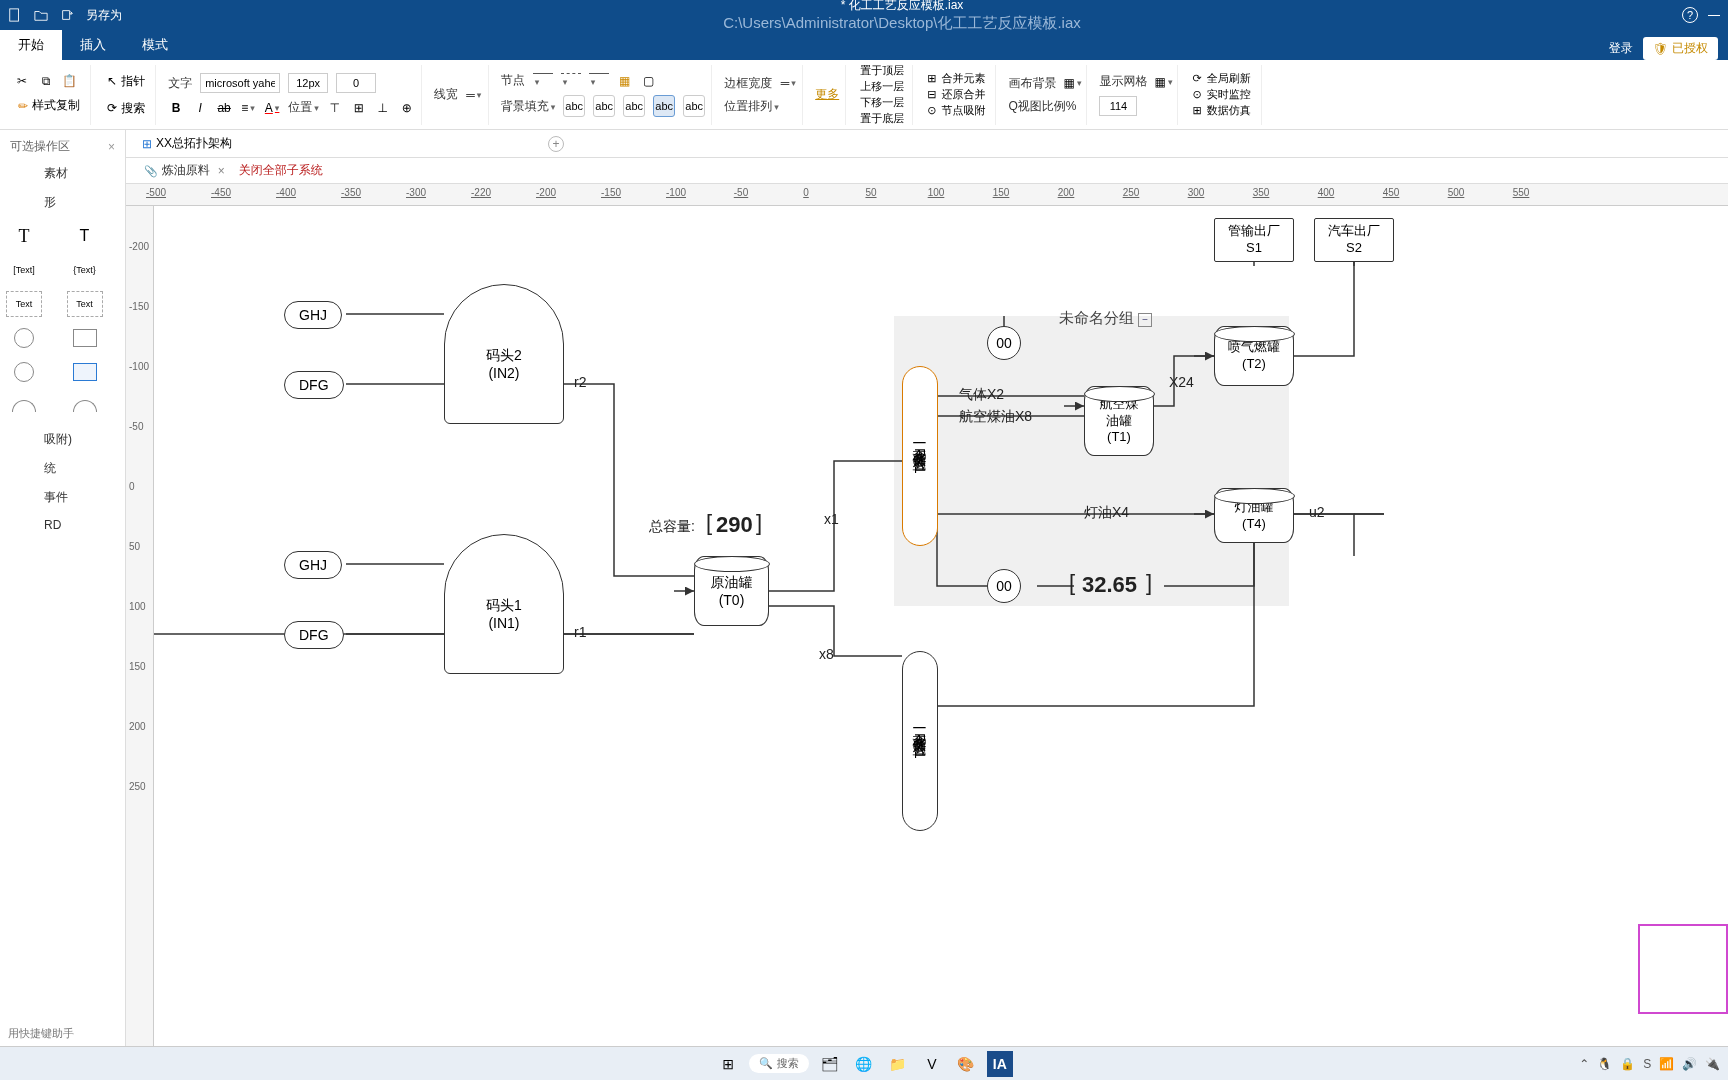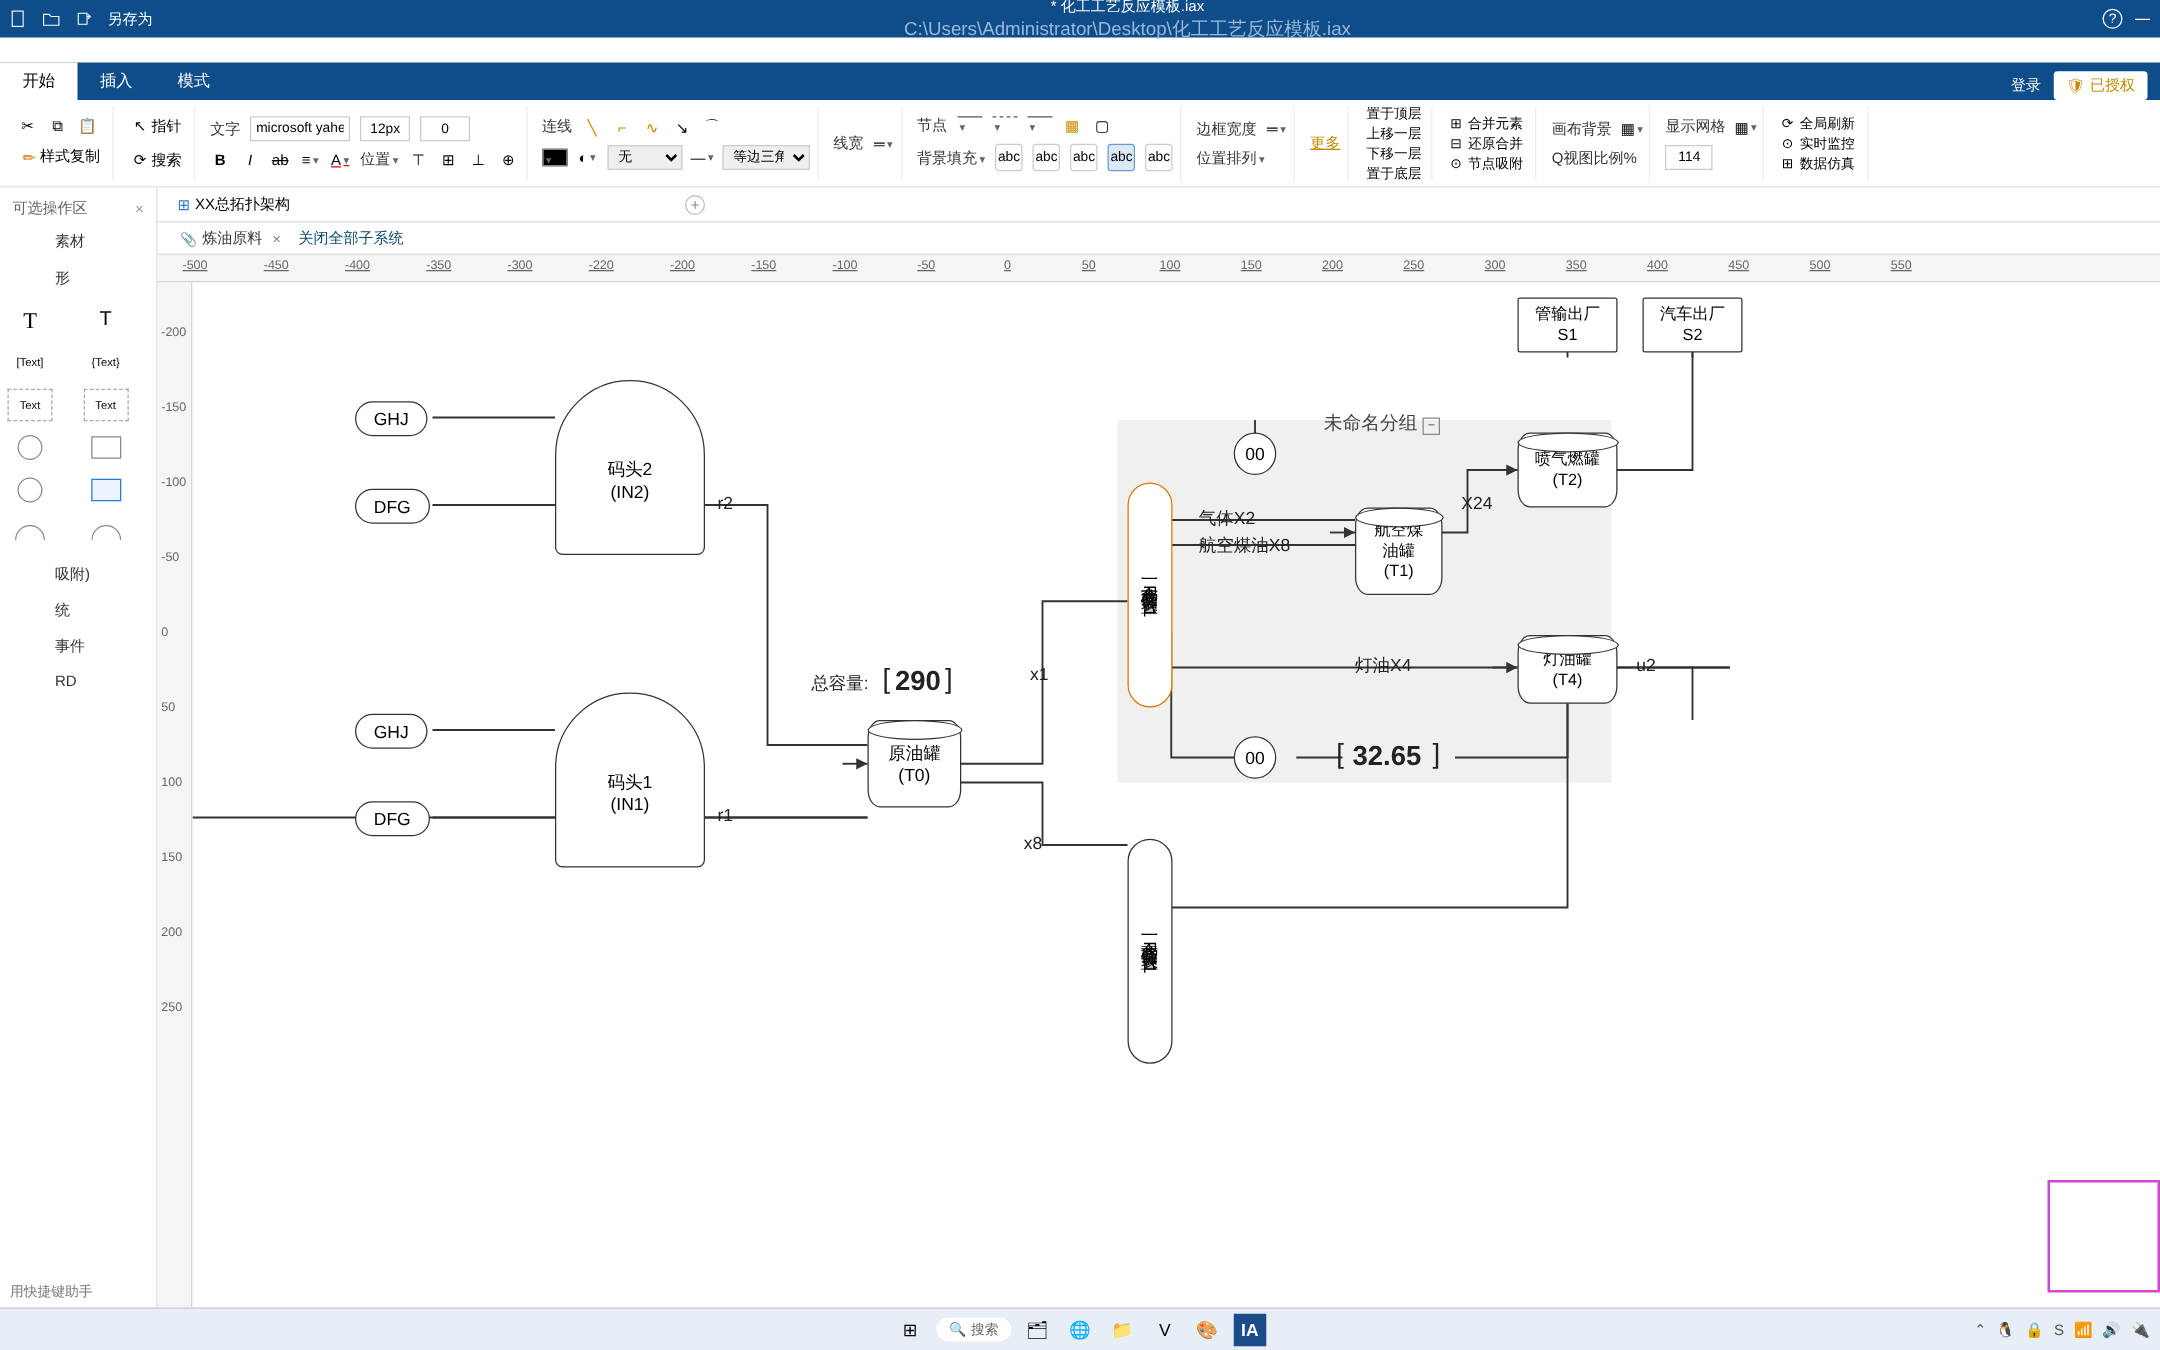--- a/index.html
+++ b/index.html
@@ -6,21 +6,21 @@
 body { background:#fff; width:1728px; height:1080px; overflow:hidden; position:relative; }
 .titlebar { height:30px; background:#0f4c8a; color:#fff; display:flex; align-items:center; padding:0 8px; font-size:12px; }
 .titlebar .icons { display:flex; gap:12px; }
 .titlebar .icon { width:14px; height:14px; fill:#fff; cursor:pointer; }
 .titlebar .saveas { margin-left:12px; }
 .titlebar .center { flex:1; text-align:center; }
 .titlebar .center .path { color:#9bb8d8; font-size:15px; }
 .titlebar .right { display:flex; gap:10px; align-items:center; }
 .titlebar .help { width:16px; height:16px; border:1px solid #fff; border-radius:50%; text-align:center; line-height:14px; font-size:11px; }
 .titlebar .dash { width:12px; height:1px; background:#fff; }
-.menubar { height:30px; background:#0f4c8a; display:flex; align-items:flex-end; padding-left:0;margin-top:20px; }
+.menubar { height:30px; background:#0f4c8a; display:flex; align-items:flex-end; padding-left:0; }
 .menubar .item { padding:6px 18px; color:#fff; font-size:13px; cursor:pointer; }
 .menubar .item.active { background:#fff; color:#000; }
 .menubar .right { margin-left:auto; display:flex; align-items:center; gap:10px; padding-right:10px; }
 .menubar .login { color:#fff; font-size:12px; }
 .menubar .badge { background:#fff; color:#c58a00; padding:3px 10px; border-radius:3px; font-size:12px; display:flex; align-items:center; gap:4px; }
 .menubar .badge::before { content:"🛡"; }
 .ribbon { height:70px; background:#fff; border-bottom:1px solid #ddd; display:flex; align-items:center; padding:0 8px; font-size:12px; gap:6px; }
 .rgroup { display:flex; flex-direction:column; gap:6px; padding:0 6px; border-right:1px solid #eee; height:60px; justify-content:center; }
 .rrow { display:flex; align-items:center; gap:8px; }
 .ricon { width:16px; height:16px; cursor:pointer; display:inline-flex; align-items:center; justify-content:center; }
@@ -47,21 +47,21 @@
 .shp-arc { width:24px; height:12px; border:1px solid #888; border-bottom:none; border-radius:12px 12px 0 0; }
 .shp-rect.sel { border-color:#2a7ad4; background:#eef4fc; }
 .canvas-area { flex:1; position:relative; overflow:hidden; }
 .tabs { height:28px; display:flex; align-items:center; border-bottom:1px solid #ddd; padding-left:8px; font-size:12px; gap:8px; }
 .tabitem { display:flex; align-items:center; gap:4px; padding:4px 8px; cursor:pointer; }
 .tabicon { color:#2a7ad4; }
 .subtabs { height:26px; display:flex; align-items:center; border-bottom:1px solid #ddd; padding-left:18px; font-size:12px; gap:14px; }
 .subtab { display:flex; align-items:center; gap:4px; color:#333; cursor:pointer; }
 .subtab .paperclip::before { content:"📎"; font-size:11px; }
 .subtab .x { color:#888; margin-left:4px; cursor:pointer; }
-.subtab.dis { color:#0c4a6e; }
+.subtab.dis { color:#b91c1c; }
 .ruler-h { height:22px; background:#f5f5f5; border-bottom:1px solid #ccc; position:relative; font-size:10px; color:#666; }
 .ruler-h span { position:absolute; top:3px; transform:translateX(-50%);text-decoration:underline; }
 .ruler-v { width:28px; background:#f5f5f5; border-right:1px solid #ccc; position:absolute; left:0; top:0; bottom:0; font-size:10px; color:#666; }
 .ruler-v span { position:absolute; left:3px; transform:translateY(-50%); }
 .canvas { position:absolute; left:28px; top:0; right:0; bottom:0; background:#fff; }
 .canvas-inner { position:relative; width:100%; height:100%; }
 .node { position:absolute; border:1.5px solid #333; background:#fff; display:flex; flex-direction:column; align-items:center; justify-content:center; font-size:14px; text-align:center; line-height:1.3; }
 .pill { border-radius:18px; padding:4px 14px; }
 .tankbig { width:120px; border-radius:60px 60px 6px 6px; padding-top:20px; height:140px; }
 .cyl { border-radius:10px 10px 10px 10px / 14px 14px 14px 14px; }
@@ -155,37 +155,20 @@
       <b class="ricon">B</b>
       <i class="ricon">I</i>
       <span class="ricon" style="text-decoration:line-through">ab</span>
       <span class="ricon dd">≡</span>
       <span class="ricon dd" style="text-decoration:underline;text-decoration-color:red">A</span>
       <span class="rlabel dd">位置</span>
       <span class="ricon">⊤</span>
       <span class="ricon">⊞</span>
       <span class="ricon">⊥</span>
       <span class="ricon">⊕</span>
-    </div>
-  </div>
-  <div class="rgroup">
-    <div class="rrow">
-      <span class="rlabel">连线</span>
-      <span class="ricon" style="color:#c80">╲</span>
-      <span class="ricon" style="color:#c80">⌐</span>
-      <span class="ricon" style="color:#c80">∿</span>
-      <span class="ricon">↘</span>
-      <span class="ricon">⌒</span>
-    </div>
-    <div class="rrow">
-      <span class="colorsw dd"></span>
-      <span class="ricon dd">◐</span>
-      <select class="input-sm" style="width:60px"><option>无</option></select>
-      <span class="ricon dd">—</span>
-      <select class="input-sm" style="width:70px"><option>等边三角</option></select>
     </div>
   </div>
   <div class="rgroup">
     <div class="rrow">
       <span class="rlabel">线宽</span>
       <span class="ricon dd">═</span>
     </div>
   </div>
   <div class="rgroup">
     <div class="rrow">

